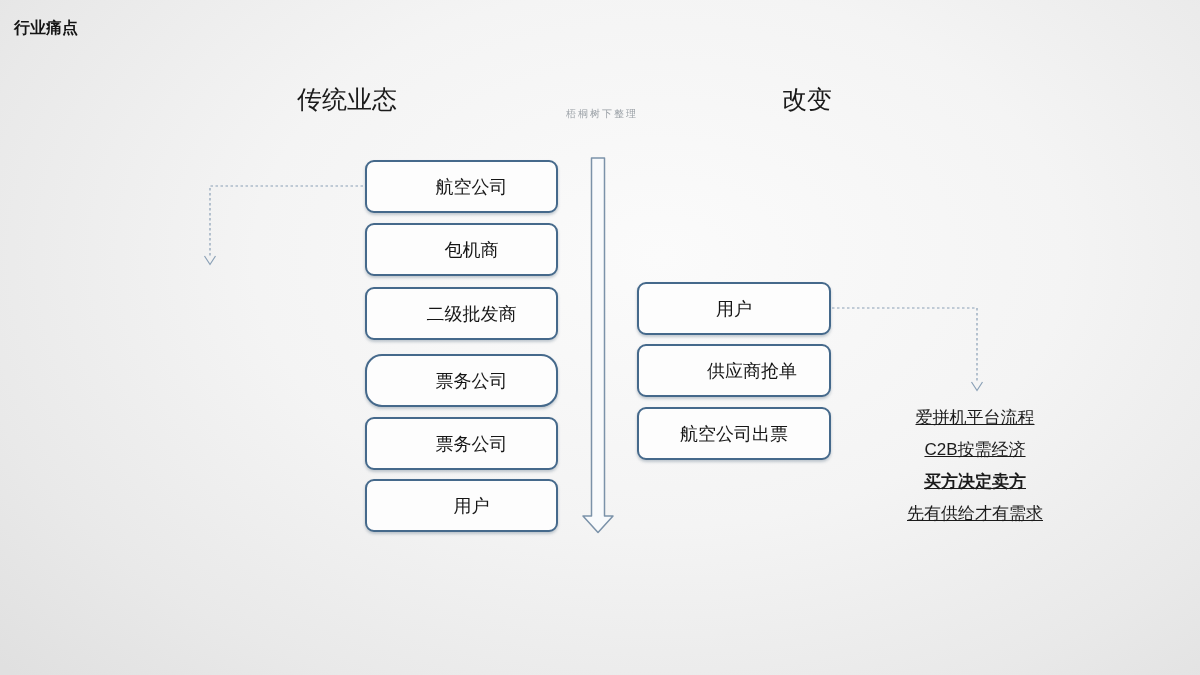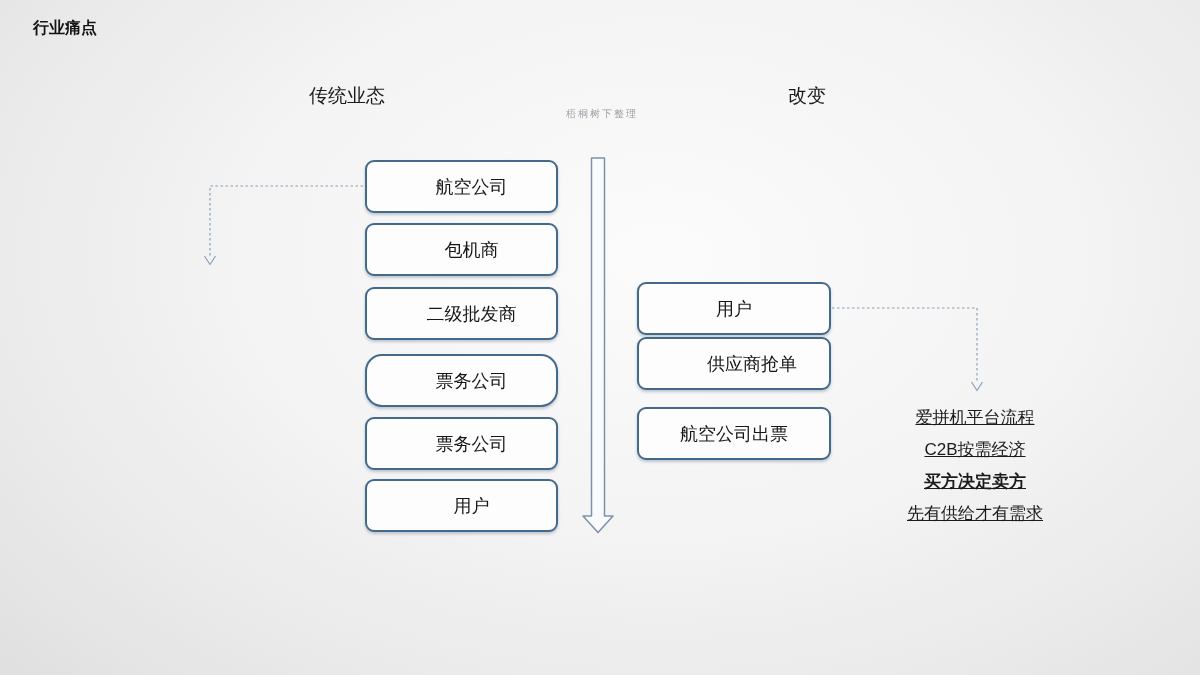--- a/index.html
+++ b/index.html
@@ -12,27 +12,26 @@
     background:
       radial-gradient(ellipse 900px 600px at 55% 38%, #fbfbfb 0%, #f4f4f4 45%, #e9e9e9 78%, #e0e0e0 100%);
     color: #1c1c1c;
   }
   .slide-title {
     position: absolute;
     left: 14px; top: 18px;
     font-size: 16px;
     font-weight: 700;
     color: #141414;
-    margin-left: 19px;
   }
   .col-header {
     position: absolute;
     width: 160px;
     text-align: center;
-    font-size: 19px;
+    font-size: 25px;
     font-weight: 500;
     color: #1a1a1a;
     top: 83px;
   }
   .col-header.left  { left: 267px; }
   .col-header.right { left: 727px; }
   .watermark {
     position: absolute;
     left: 537px; top: 107px;
     width: 130px;
@@ -54,21 +53,21 @@
     align-items: center;
     justify-content: center;
     font-size: 18px;
     font-weight: 500;
     color: #161616;
   }
   .lb { left: 365px; padding-left: 20px; }
   .lb1 { top: 160px; } .lb2 { top: 223px; } .lb3 { top: 287px; }
   .lb4 { top: 354px; border-radius: 17px; } .lb5 { top: 417px; } .lb6 { top: 479px; }
   .rb { left: 637px; width: 194px; }
-  .rb1 { top: 282px; } .rb2 { top: 337px; padding-left: 36px; } .rb3 { top: 407px; }
+  .rb1 { top: 282px; } .rb2 { top: 344px; padding-left: 36px; } .rb3 { top: 407px; }
   .note {
     position: absolute;
     width: 260px;
     text-align: center;
     font-size: 17px;
     line-height: 32px;
     color: #1b1b1b;
   }
   .note.left  { left: 85px;  top: 274px; }
   .note.right { left: 845px; top: 402px; text-decoration: underline; }

